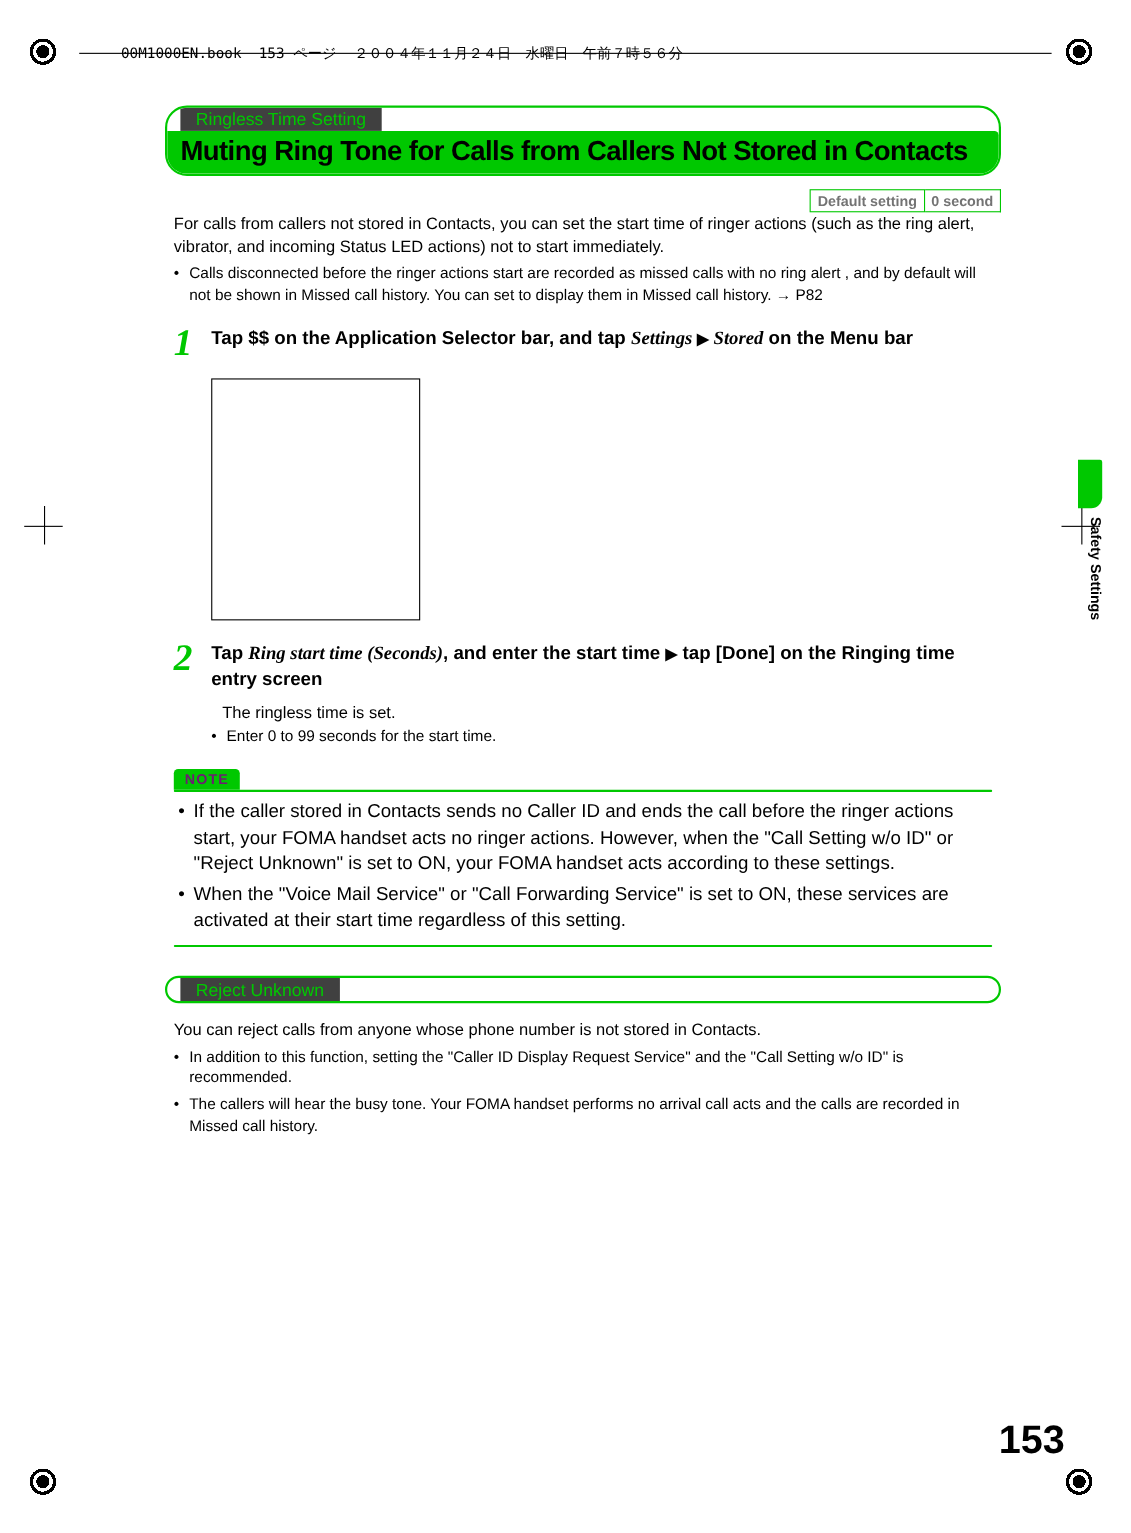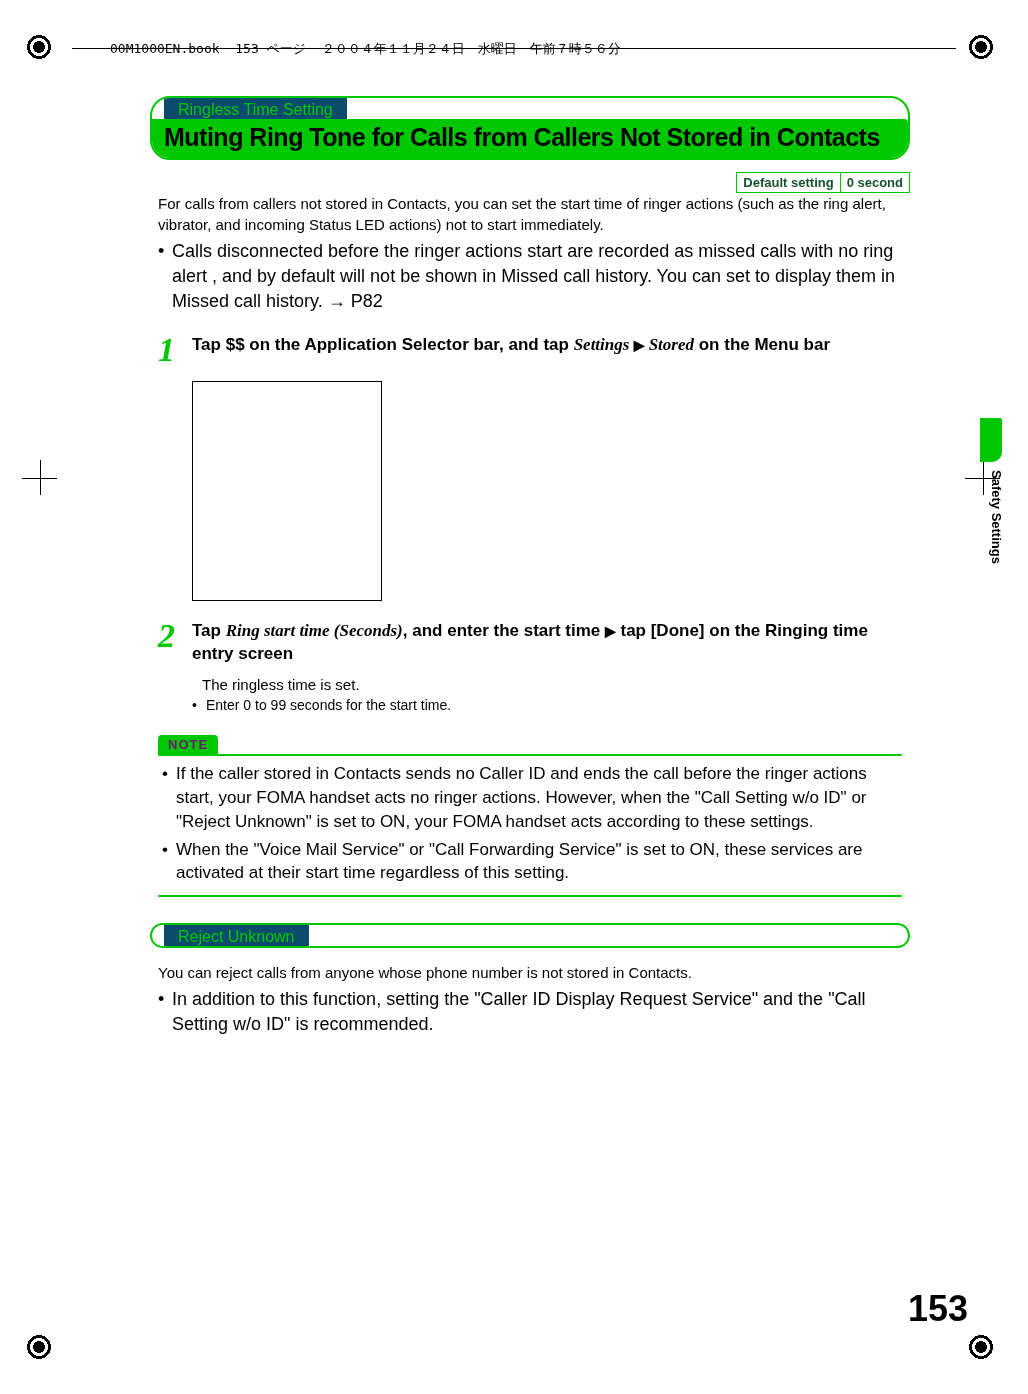--- a/index.html
+++ b/index.html
@@ -44,21 +44,21 @@
 
 .section-header {
   border: 2px solid #00c800;
   border-radius: 20px;
   overflow: hidden;
   margin-left: 20px;
   margin-right: 10px;
 }
 .section-header .tag {
   color: #00c800;
-  background: #0c4a6e;
+  background: #404040;
   font-size: 16px;
   padding: 3px 14px 0 14px;
   font-weight: normal;
   display: inline-block;
 }
 .section-header .tag-line {
   padding-left: 12px;
   position: relative;
 }
 .section-header .tag-line::after{
@@ -73,27 +73,27 @@
   letter-spacing: -0.5px;
   border-top-right-radius: 4px;
 }
 
 .default-box {
   float: right;
   margin: 12px 10px 0 0;
   display: flex;
   font-size: 13px;
   font-weight: bold;
-  color: #14532d;
+  color: #737373;
 }
 .default-box span { border:1px solid #00c800; padding:2px 6px;}
 .default-box span+span{border-left:none}
 
 .body-text { clear: both; margin: 10px 18px 0 28px; font-size: 15px; line-height: 1.4; }
-.bullets { margin: 4px 18px 0 28px; font-size: 18px; line-height: 1.4; }
+.bullets { margin: 4px 18px 0 28px; font-size: 14px; line-height: 1.4; }
 .bullets li, .sub-bullets li { list-style:none; padding-left: 14px; position:relative; margin-bottom:4px;}
 .bullets li::before, .sub-bullets li::before { content:'•'; position:absolute; left:0; top:0;}
 
 .step { display:flex; margin: 18px 18px 0 28px; }
 .step-num { color:#00c800; font-size: 34px; font-weight: bold; font-style: italic; width: 34px; line-height: 1; flex-shrink:0; font-family: Georgia, serif;}
 .step-body { flex:1; }
 .step-title { font-size: 17px; font-weight: bold; line-height:1.4; }
 .step-title em { font-style: italic; font-family: Georgia, serif; font-weight: bold;}
 .arrow { font-size: 14px; vertical-align: middle; }
 .step-sub { font-size:15px; margin-top:10px;margin-left:10px; }
@@ -199,17 +199,18 @@
 
   <div style="height:26px"></div>
 
   <div class="section-header">
     <div class="tag-line"><span class="tag">Reject Unknown</span></div>
   </div>
 
   <p class="body-text" style="margin-top:14px">You can reject calls from anyone whose phone number is not stored in Contacts.</p>
   <ul class="bullets">
     <li>In addition to this function, setting the "Caller ID Display Request Service" and the "Call Setting w/o ID" is recommended.</li>
+    <li>The callers will hear the busy tone. Your FOMA handset performs no arrival call acts and the calls are recorded in Missed call history.</li>
   </ul>
 
 </div>
 
 <div class="pagenum">153</div>
 
 </body></html>

